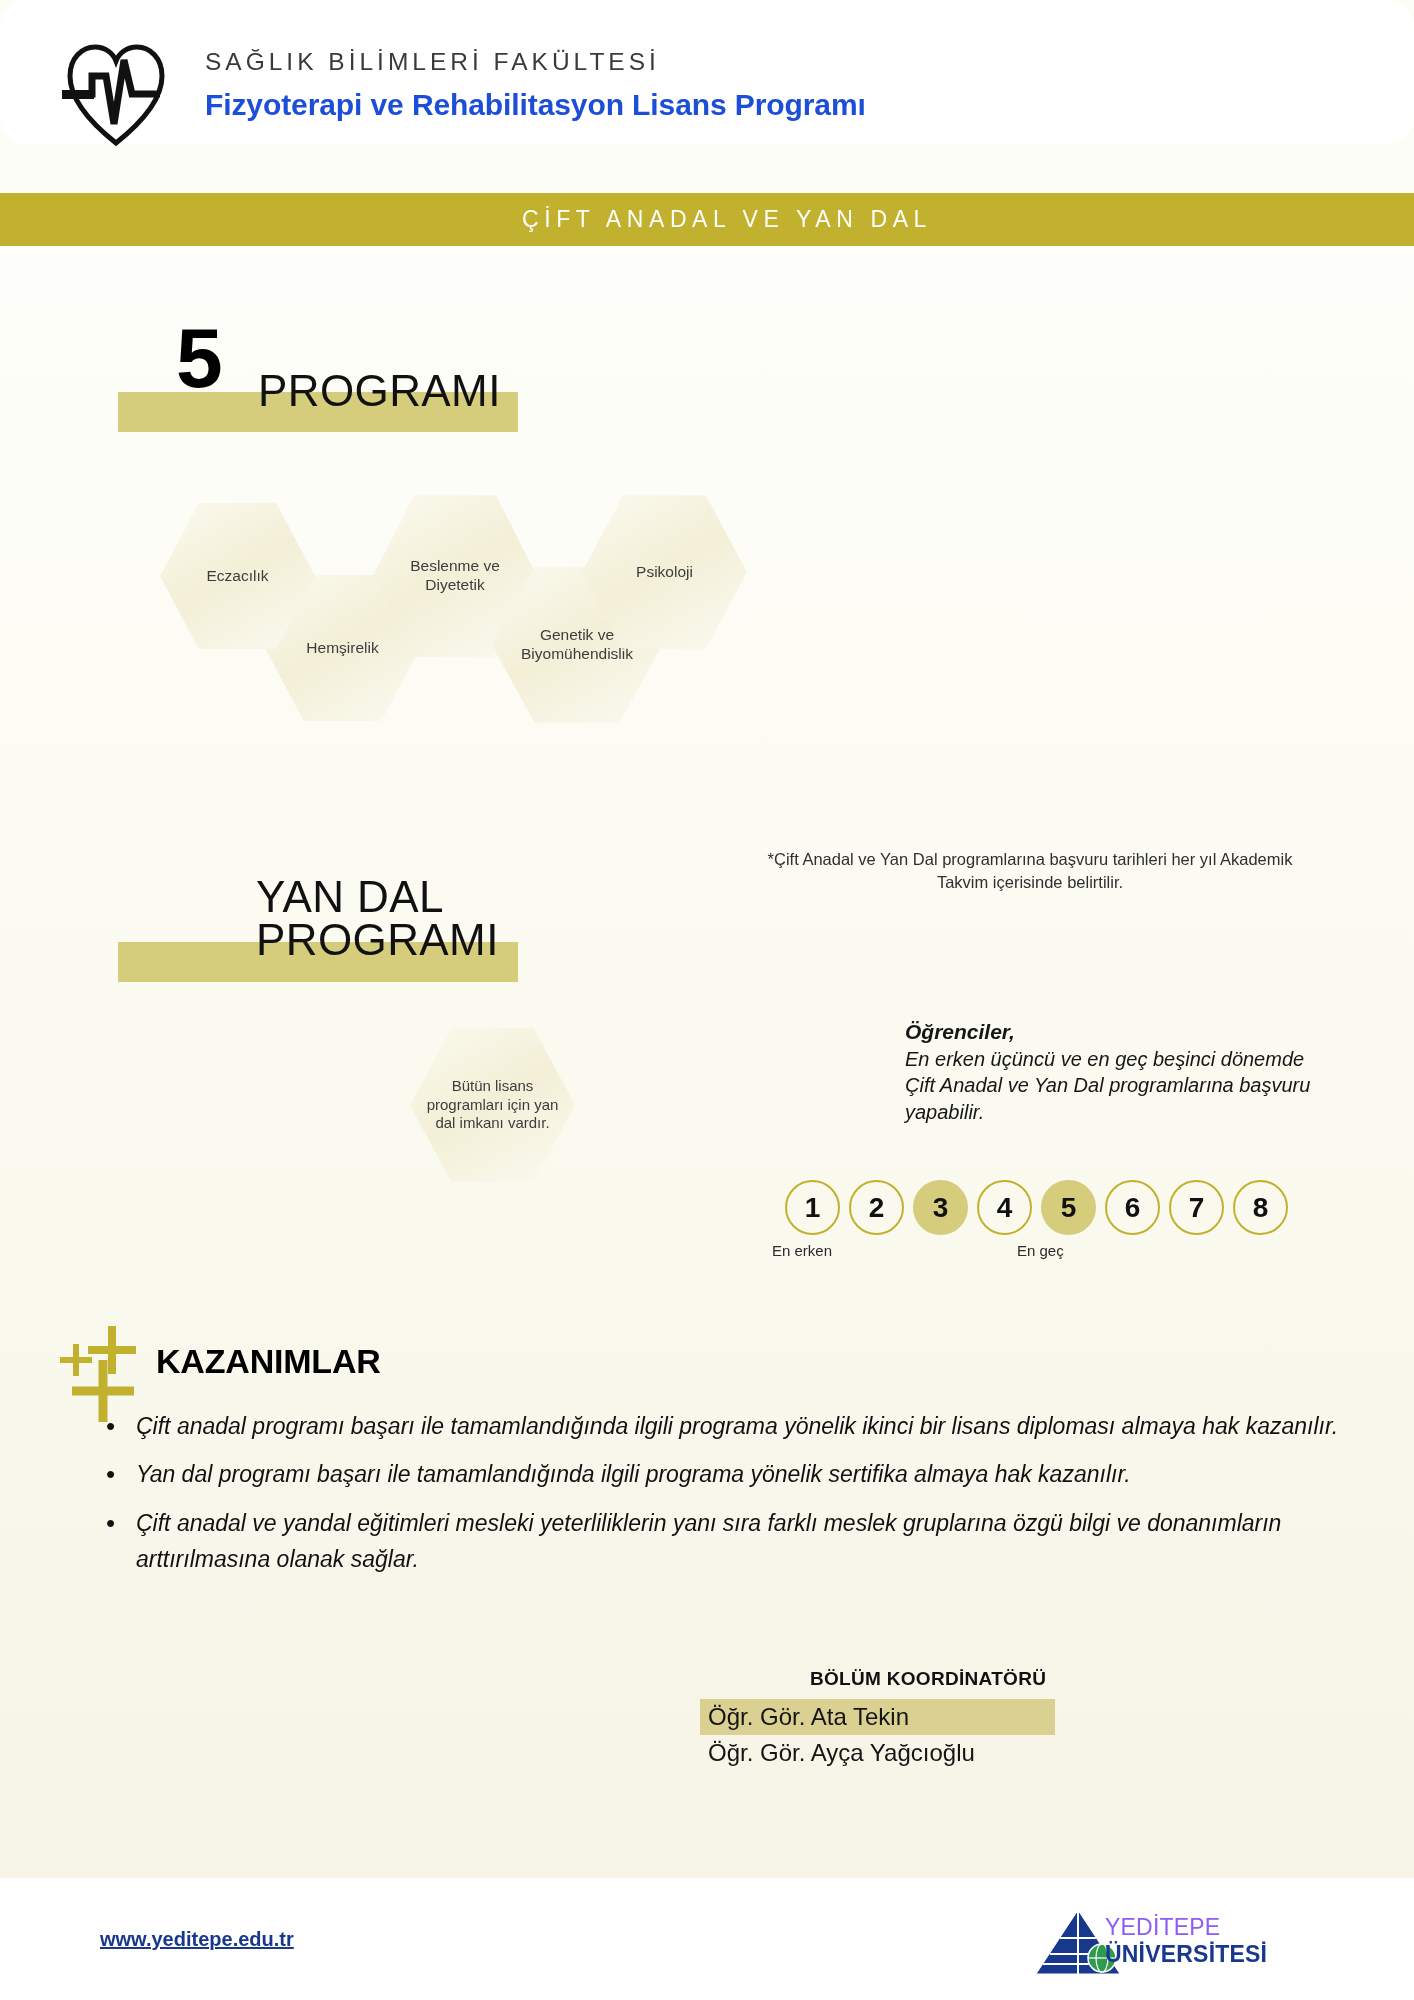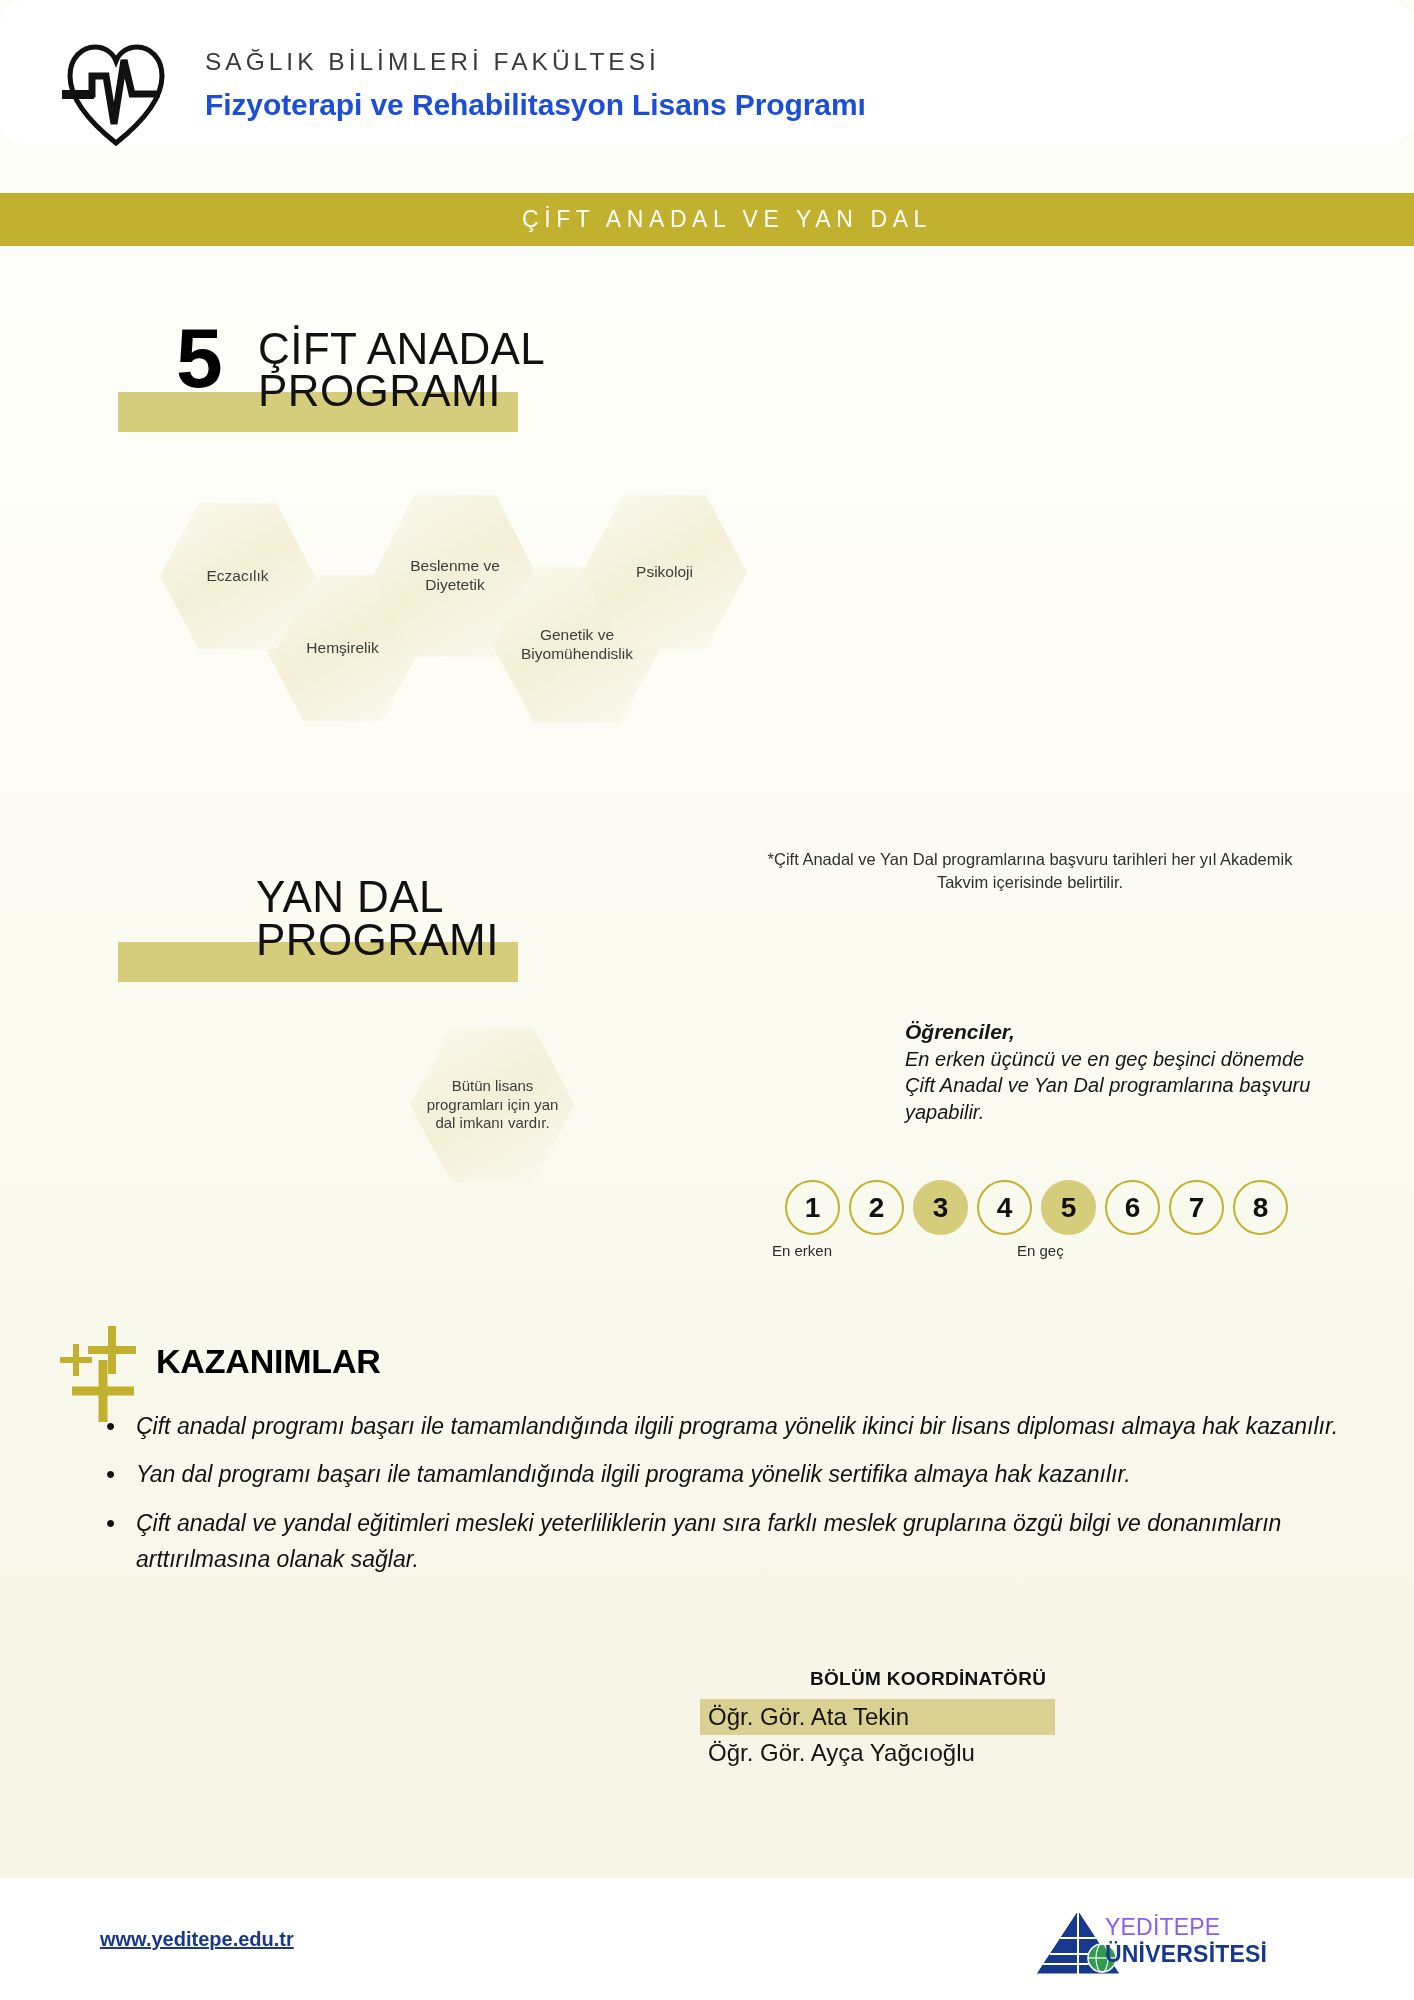--- a/index.html
+++ b/index.html
@@ -234,21 +234,20 @@
 
   <div class="ribbon">
     <div class="ribbon-text">ÇİFT ANADAL VE YAN DAL</div>
   </div>
 
   <div class="bodybg"></div>
 
   <div class="sec-head" id="cift-head">
     <div class="hl-bar"></div>
     <div class="big-num">5</div>
-    <div class="ln ln1">ÇİFT ANADAL</div>
     <div class="ln ln2">PROGRAMI</div>
   </div>
 
   <div class="hexwrap" id="hex-cluster">
     <div class="hex" id="hex-hemsirelik">
       <span>Hemşirelik</span>
     </div>
     <div class="hex" id="hex-eczacilik">
       <span>Eczacılık</span>
     </div>

